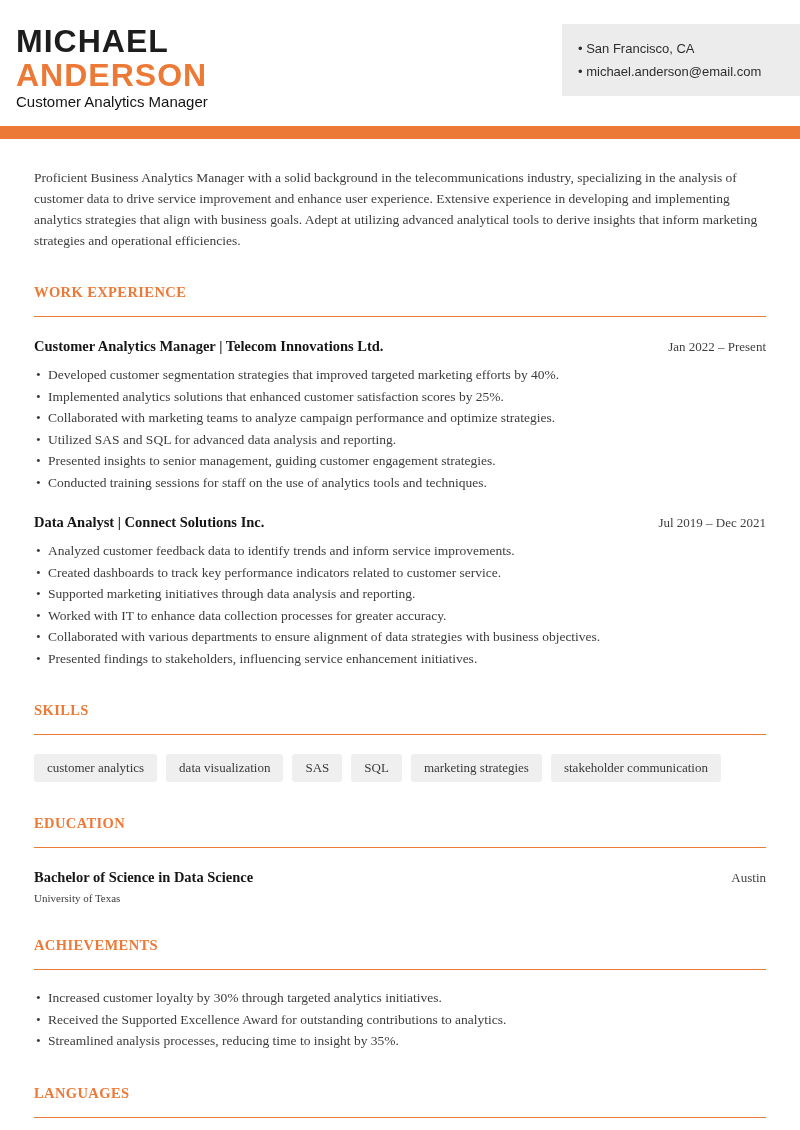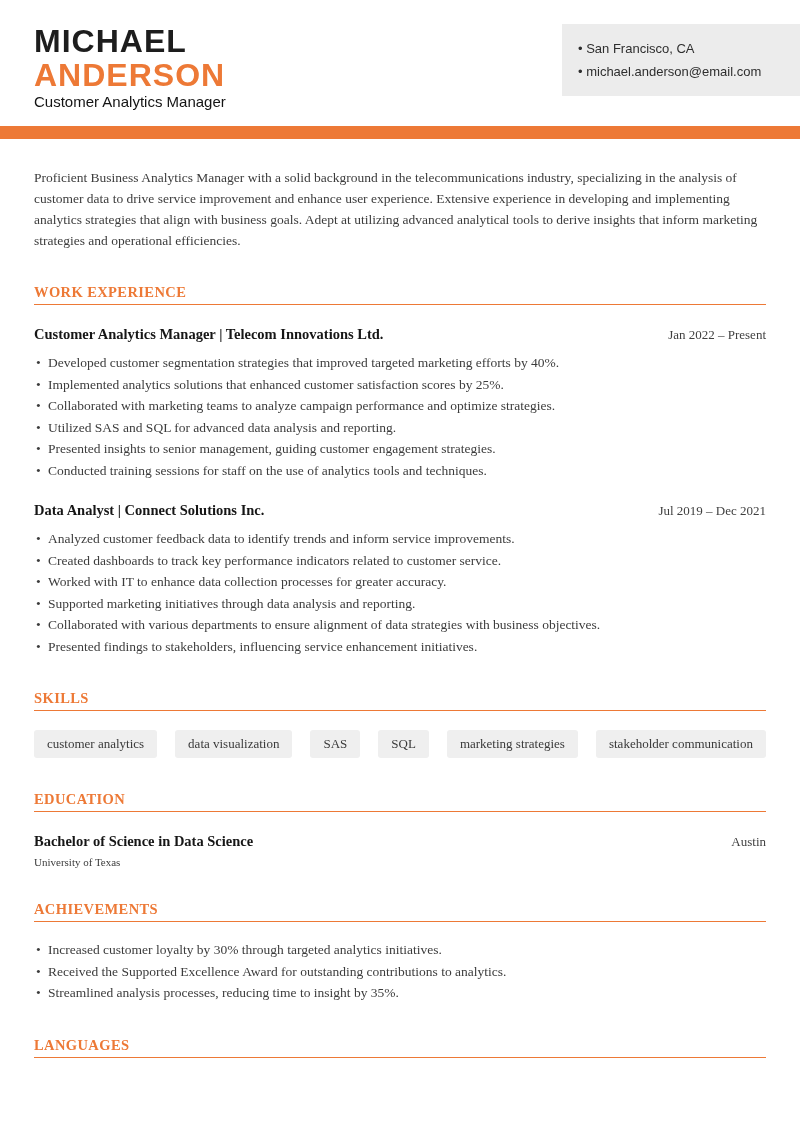--- a/index.html
+++ b/index.html
@@ -5,54 +5,54 @@
   * { margin: 0; padding: 0; box-sizing: border-box; }
   html, body { background: #ffffff; }
   body {
     width: 800px; height: 1130px;
     font-family: "Liberation Sans", sans-serif;
     color: var(--text, #3d3d3d);
   }
   .page { width: 800px; height: 1130px; overflow: hidden; background: #fff; }
 
   
-  .header { display: flex; justify-content: space-between; align-items: flex-start; padding: 24px 0 16px 34px; gap: 8px; }
+  .header { display: flex; justify-content: space-between; align-items: flex-start; padding: 24px 0 16px 16px; gap: 8px; }
   .name { font-weight: bold; font-size: 32px; line-height: 34px; letter-spacing: 1px; }
   .name-first { color: #1d1d1d; display: block; }
   .name-last { color: var(--accent, #ed7936); display: block; }
   .headline { margin-top: 1px; font-size: 15px; color: #141414; }
   .contact-card { background: var(--contact-bg, #ececec); padding: 13px 20px 13px 16px; min-width: 238px; }
   .contact-item { font-size: 13px; color: #2e2e2e; line-height: 23px; white-space: nowrap; }
   .contact-item::before { content: "• "; color: #2e2e2e; }
 
   .accent-band { height: 13px; width: 100%; background: var(--accent, #ed7936); }
 
   .content { padding: 0 34px; font-family: Liberation Serif, serif; }
   .summary { margin-top: 28px; font-size: 13.5px; line-height: 21px; color: #3c3c3c; }
 
   .section { margin-top: 33px; }
   .section-heading {
     color: var(--accent, #ed7936);
     font-size: 14.5px; font-weight: bold; letter-spacing: 0.4px;
-    padding-bottom: 3px; border-bottom: 1px solid var(--accent, #ed7936);
+    padding-bottom: 15px; border-bottom: 1px solid var(--accent, #ed7936);
   }
 
   .job { margin-top: 21px; }
   .row-split { display: flex; justify-content: space-between; align-items: baseline; }
   .job-title { font-size: 14.5px; font-weight: bold; color: #161616; }
   .job-dates { font-size: 13px; color: #3f3f3f; white-space: nowrap; }
 
   ul.bullets { list-style: none; margin-top: 9px; }
   ul.bullets li {
     font-size: 13.5px; line-height: 21.5px; color: #3c3c3c;
     padding-left: 14px; position: relative;
   }
   ul.bullets li::before { content: "•"; position: absolute; left: 2px; color: #3c3c3c; }
 
-  .tags { display: flex; flex-wrap: wrap; gap: 9px; margin-top: 19px; justify-content: space-between; }
+  .tags { display: flex; flex-wrap: wrap; gap: 9px; margin-top: 19px; }
   .tag {
     background: var(--tag-bg, #efefef); color: #3a3a3a;
     font-size: 13px; padding: 6px 13px; border-radius: 3px; white-space: nowrap;
   }
 
   .edu-head { margin-top: 21px; }
   .degree { font-size: 14.5px; font-weight: bold; color: #161616; }
   .edu-location { font-size: 13px; color: #3f3f3f; }
   .school { margin-top: 6px; font-size: 11px; color: #3c3c3c; }
 
@@ -102,22 +102,22 @@
       </div>
 
       <div class="job">
         <div class="row-split">
           <div class="job-title">Data Analyst | Connect Solutions Inc.</div>
           <div class="job-dates">Jul 2019 – Dec 2021</div>
         </div>
         <ul class="bullets">
           <li>Analyzed customer feedback data to identify trends and inform service improvements.</li>
           <li>Created dashboards to track key performance indicators related to customer service.</li>
+          <li>Supported marketing initiatives through data analysis and reporting.</li>
           <li>Worked with IT to enhance data collection processes for greater accuracy.</li>
-          <li>Supported marketing initiatives through data analysis and reporting.</li>
           <li>Collaborated with various departments to ensure alignment of data strategies with business objectives.</li>
           <li>Presented findings to stakeholders, influencing service enhancement initiatives.</li>
         </ul>
       </div>
     </section>
 
     <section class="section">
       <h2 class="section-heading">SKILLS</h2>
       <div class="tags">
         <span class="tag">customer analytics</span>

